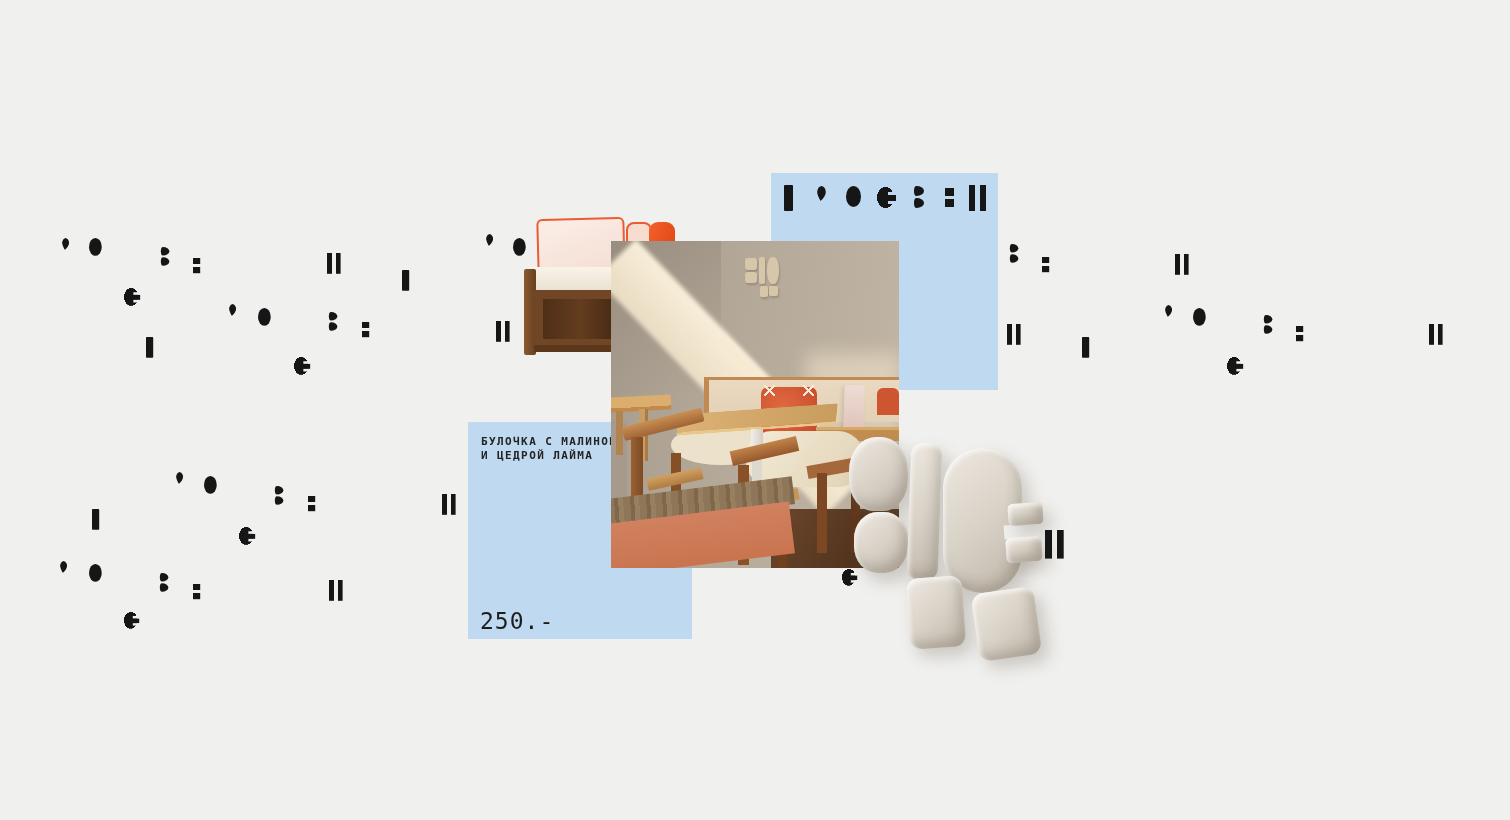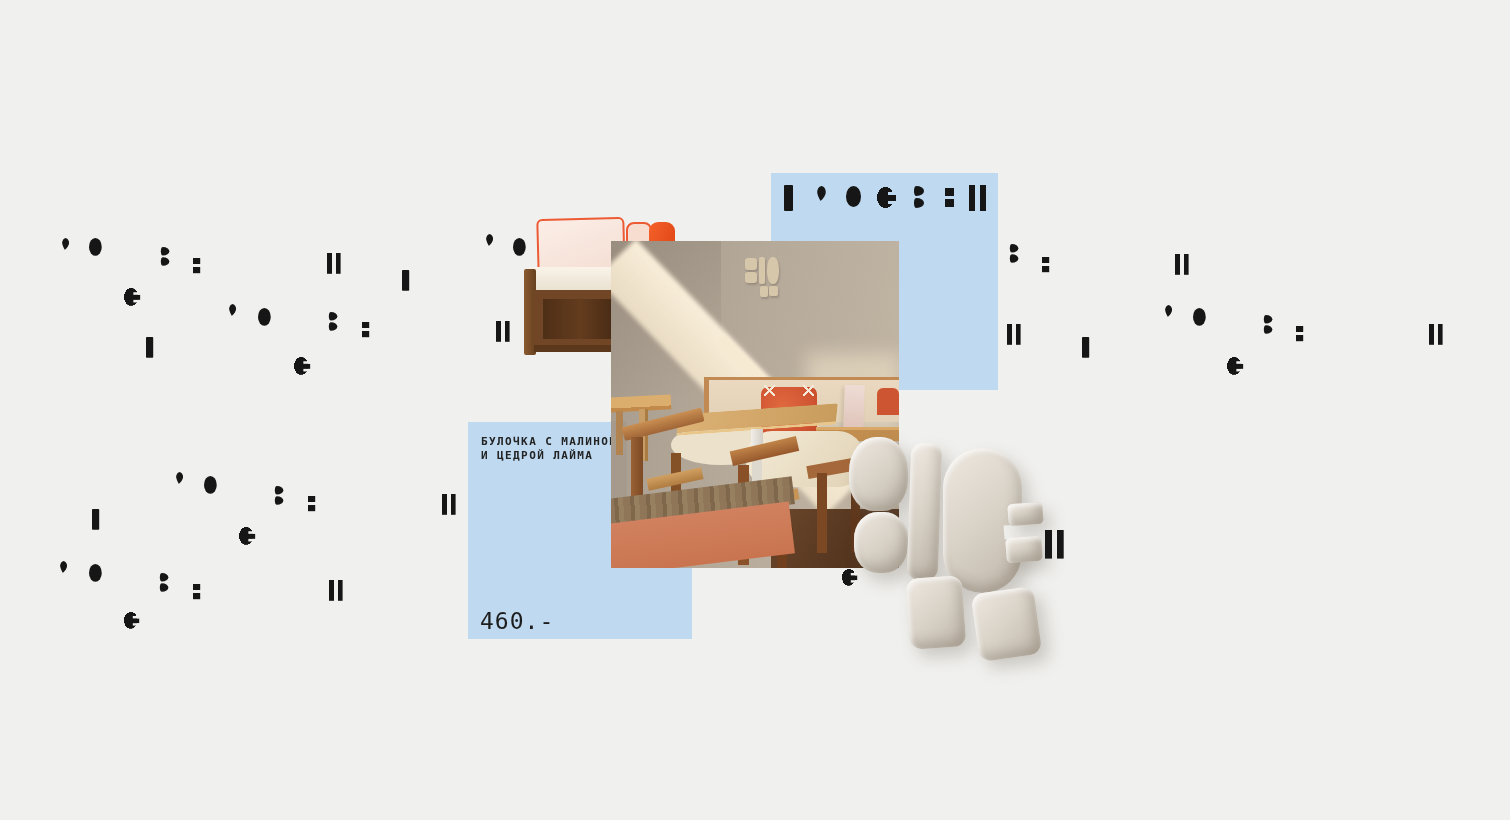--- a/index.html
+++ b/index.html
@@ -165,21 +165,21 @@
     <div class="sofa-cushion-mid"></div>
     <div class="sofa-cushion-orange"></div>
     <div class="sofa-seat"></div>
     <div class="sofa-arm"></div>
     <div class="sofa-base"></div>
   </div>
 
   <div class="abs card">
     <div class="card-title">БУЛОЧКА С МАЛИНОЙ,</div>
     <div class="card-title card-title-2">И ЦЕДРОЙ ЛАЙМА</div>
-    <div class="card-price">460.-</div>
+    <div class="card-price">250.-</div>
   </div>
 
   <div class="abs photo">
     <div class="wall"></div>
     <div class="wall-shade"></div>
     <div class="light-a"></div>
     <div class="light-b"></div>
     <div class="light-c"></div>
     <div class="wl wl-sq1"></div>
     <div class="wl wl-sq2"></div>

